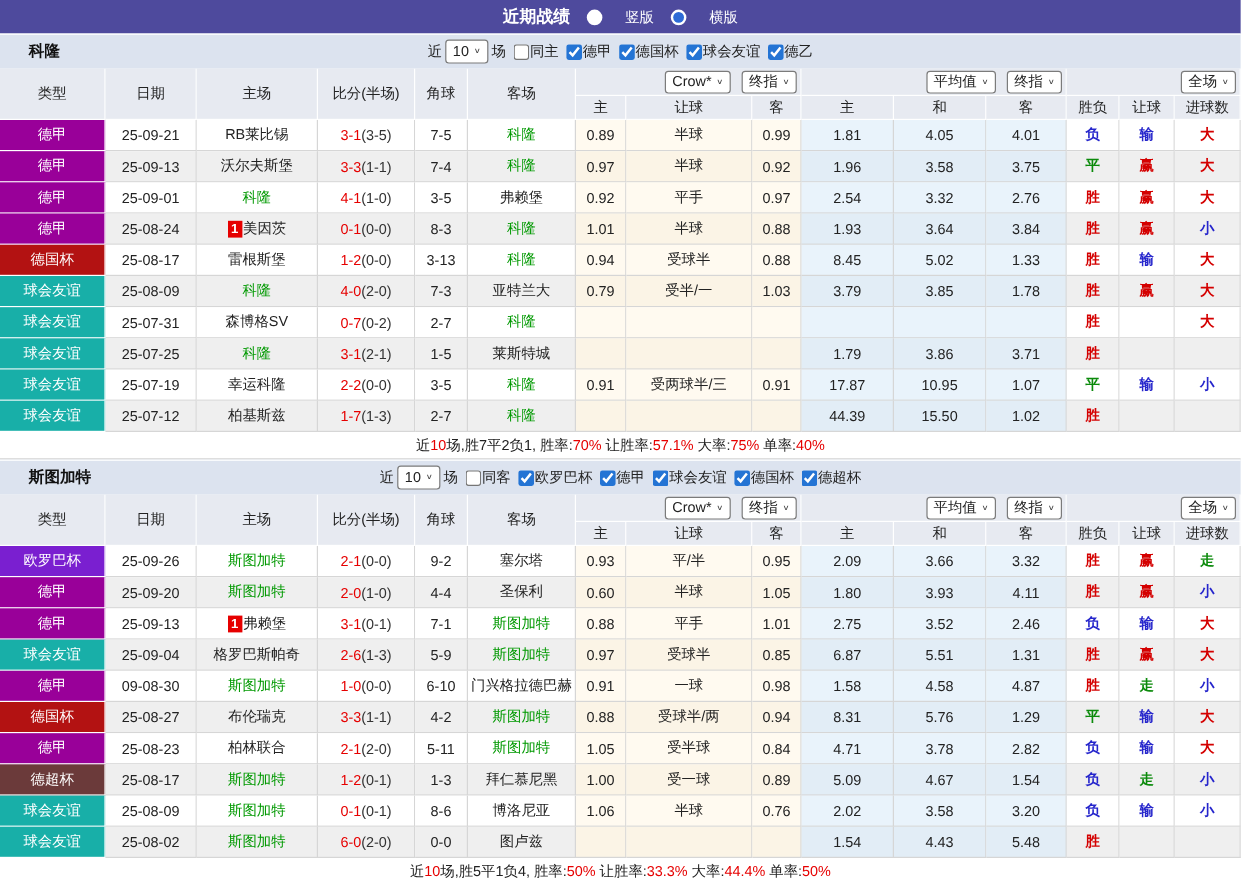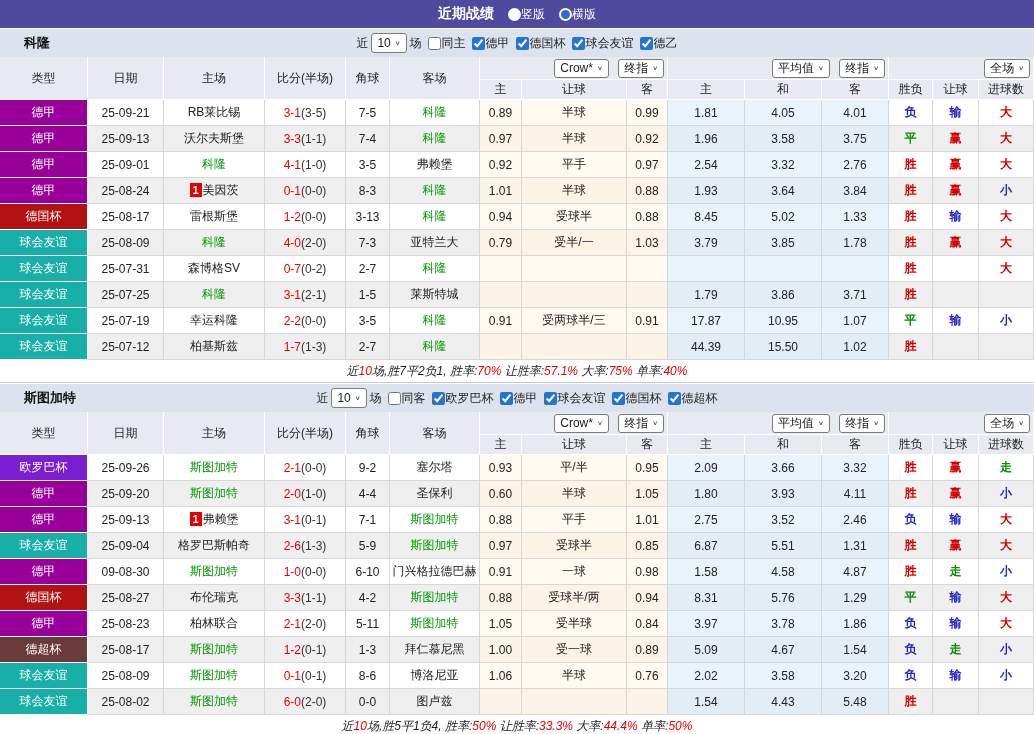--- a/index.html
+++ b/index.html
@@ -1,21 +1,21 @@
 <!DOCTYPE html>
 <html><head>
 <meta charset="utf-8">
 <style>
   html,body{margin:0;padding:0;}
   body{width:1034px;height:734px;overflow:hidden;background:#fff;
        font-family:"Liberation Sans","DejaVu Sans",sans-serif;font-size:12px;color:#222;}
   
   .banner{height:28px;background:#4E4A9D;display:flex;align-items:center;justify-content:center;gap:14px;color:#fff;}
   .banner-title{font-weight:bold;font-size:14px;}
-  .radio-opt{display:inline-flex;align-items:center;gap:0;cursor:pointer;}
+  .radio-opt{display:inline-flex;align-items:center;gap:19px;cursor:pointer;}
   .radio{width:13px;height:13px;border-radius:50%;background:#fff;display:inline-block;position:relative;box-sizing:border-box;}
   .radio.sel::after{content:"";position:absolute;left:2px;top:2px;width:9px;height:9px;border-radius:50%;background:#2E6BD6;}
   
   .section-bar{height:28px;background:#DCE3EF;position:relative;display:flex;align-items:center;justify-content:center;border-top:1px solid #fff;}
   .team-name{position:absolute;left:24px;font-weight:bold;font-size:13px;color:#111;}
   .filters{display:flex;align-items:center;gap:3px;}
   .fsel{display:inline-flex;align-items:center;gap:4px;border:1px solid #7b7b7b;background:#fff;border-radius:3px;padding:0 5px;height:18px;line-height:18px;cursor:pointer;white-space:nowrap;}
   .chev{font-size:8px;color:#444;transform:scaleY(.75);}
   .chk{display:inline-flex;align-items:center;margin-left:3px;cursor:pointer;}
   .chk input{width:13px;height:13px;accent-color:#2474D4;margin:0 1px 0 0;}
@@ -35,21 +35,21 @@
   td.c-type{color:#fff;border-right-color:#fff;border-bottom-color:#fff;}
   .team-hl{color:#009900;}
   .ft{color:#E60000;}
   .ht{color:#333;}
   td.c-res{font-weight:bold;}
   .c-red{color:#D40000;}
   .c-blue{color:#2626CC;}
   .c-green{color:#0B8A0B;}
   .badge{display:inline-block;background:#E60000;color:#fff;font-size:11px;line-height:14px;min-width:8px;padding:0 2px;margin-right:1px;font-weight:bold;}
   .badge:empty{display:none;}
-  .summary{height:22px;line-height:22px;text-align:center;border-bottom:1px solid #C9C9C9;color:#222;font-style:italic;}
+  .summary{height:22px;line-height:22px;text-align:center;border-bottom:1px solid #C9C9C9;color:#222;}
   .seg-red{color:#E60000;}
 </style>
 </head>
 <body>
 
 <div class="banner">
   <span class="banner-title">近期战绩</span>
   <span class="radio-opt">
     <span class="radio"></span>
     <span>竖版</span>
@@ -573,23 +573,23 @@
         <tr>
           <td class="c-type" style="background: rgb(153, 0, 153);">德甲</td>
           <td>25-08-23</td>
           <td><span>柏林联合</span></td>
           <td><span class="ft">2-1</span><span class="ht">(2-0)</span></td>
           <td>5-11</td>
           <td><span class="team-hl">斯图加特</span></td>
           <td class="c-odd">1.05</td>
           <td class="c-odd">受半球</td>
           <td class="c-odd">0.84</td>
-          <td class="c-avg">3.97</td>
+          <td class="c-avg">4.71</td>
           <td class="c-avg">3.78</td>
-          <td class="c-avg">1.86</td>
+          <td class="c-avg">2.82</td>
           <td class="c-res c-blue">负</td>
           <td class="c-res c-blue">输</td>
           <td class="c-res c-red">大</td>
         </tr>
 
         <tr>
           <td class="c-type" style="background: rgb(107, 58, 58);">德超杯</td>
           <td>25-08-17</td>
           <td><span class="team-hl">斯图加特</span></td>
           <td><span class="ft">1-2</span><span class="ht">(0-1)</span></td>

